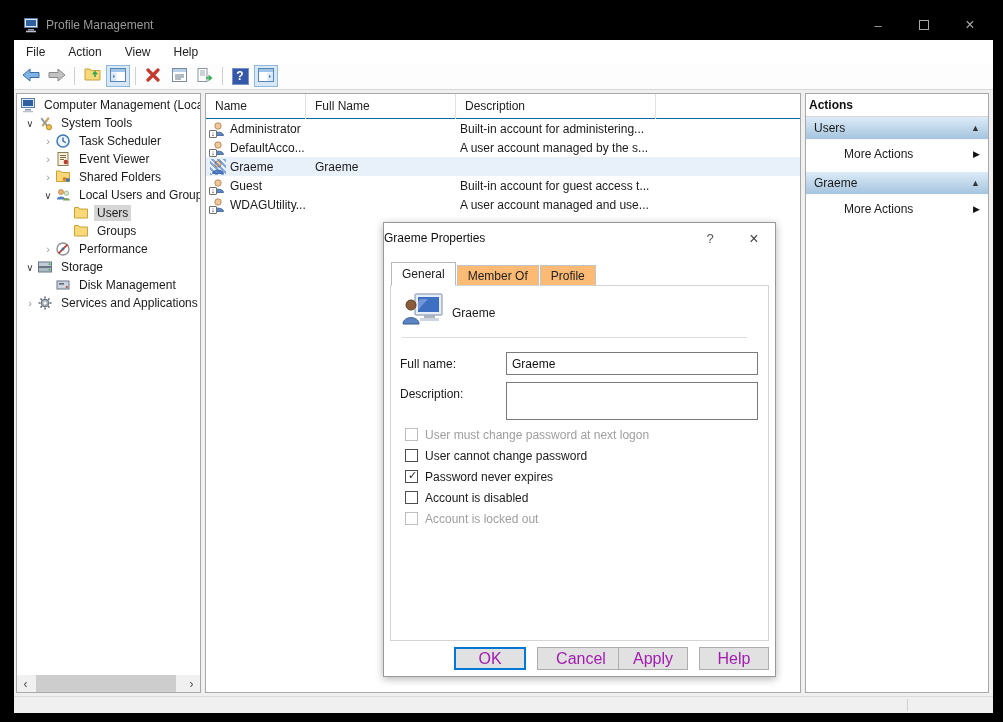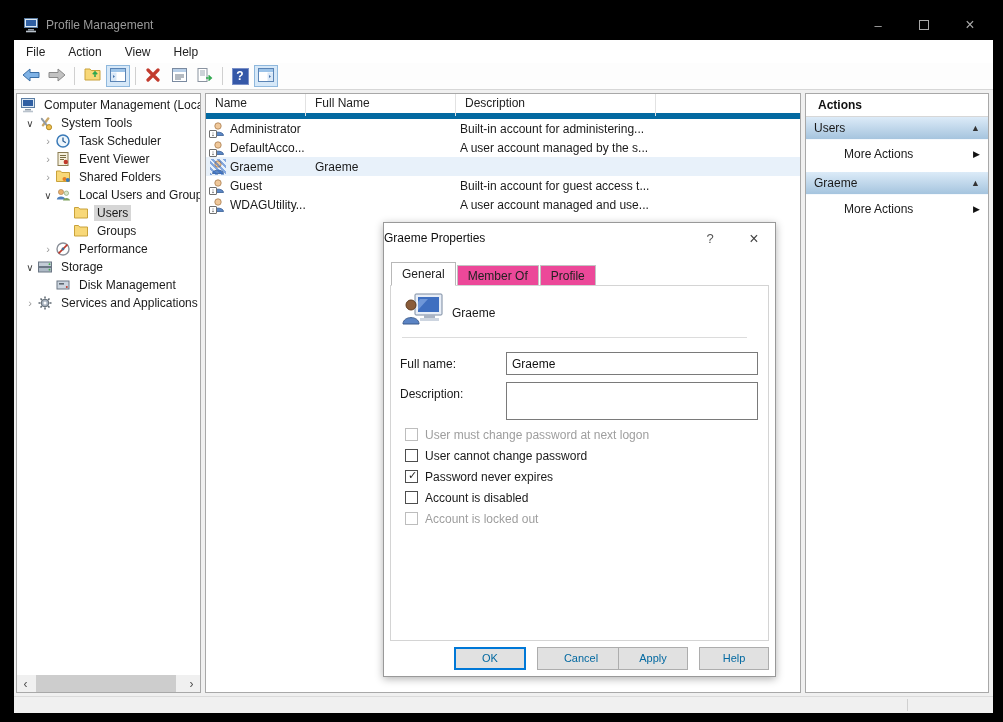--- a/index.html
+++ b/index.html
@@ -56,53 +56,53 @@
   .lvl2 { padding-left:24px; }
   .lvl3 { padding-left:56px; }
 
   
   .hscroll { position:absolute; bottom:0; left:0; right:0; height:17px; background:#f0f0f0; display:flex; align-items:center; }
   .hs-arrow { width:17px; height:17px; display:flex; align-items:center; justify-content:center; color:#505050; font-size:12px; }
   .hs-track { position:relative; flex:1; height:17px; }
   .hs-thumb { position:absolute; left:2px; top:0; width:140px; height:17px; background:#cdcdcd; }
 
   
-  .list-header { height:25px; display:flex; align-items:center; border-bottom:6px solid #0369a1; color:#222; }
+  .list-header { height:25px; display:flex; align-items:center; border-bottom:1px solid #0369a1; color:#222; }
   .lh-cell { height:25px; line-height:25px; padding-left:9px; border-right:1px solid #e2e2e2; }
   .col-name { width:100px; flex:0 0 100px; }
   .col-full { width:150px; flex:0 0 150px; }
   .col-desc { width:200px; flex:0 0 200px; }
   .list-row { height:19px; display:flex; align-items:center; }
   .list-row.sel { background:#e8f1fa; }
   .lr-name { width:100px; flex:0 0 100px; display:flex; align-items:center; padding-left:4px; }
   .lr-full { width:150px; flex:0 0 150px; padding-left:9px; }
   .lr-desc { padding-left:4px; }
   .uicon { width:16px; height:16px; position:relative; margin-right:4px; flex:0 0 16px; }
   .uicon .badge { position:absolute; left:-1px; bottom:-1px; width:8px; height:8px; background:#fff; border:1px solid #707070; border-radius:1px; font-size:7px; line-height:6px; text-align:center; color:#000; }
   .uicon .dither { position:absolute; inset:0; background:repeating-linear-gradient(45deg, rgba(49,106,197,.55) 0 2px, rgba(255,255,255,0) 2px 4px); }
 
   
-  .actions-title { height:23px; line-height:23px; font-weight:bold; padding-left:12px; border-bottom:1px solid #d7d7d7; color:#111; }
+  .actions-title { height:23px; line-height:23px; font-weight:bold; padding-left:3px; border-bottom:1px solid #d7d7d7; color:#111; }
   .act-section-hdr { height:23px; display:flex; align-items:center; justify-content:space-between; padding:0 8px; background:linear-gradient(#dcebf8,#a5c4de); border-bottom:1px solid #f5f9fd; color:#1a1a1a; }
   .act-item { height:27px; display:flex; align-items:center; justify-content:space-between; padding-left:38px; padding-right:8px; }
   .act-gap { height:5px; }
   .tri-up { font-size:9px; color:#333; }
   .tri-right { font-size:9px; color:#111; }
 
   
   .statusbar { position:absolute; left:0; right:0; bottom:0; height:17px; background:#f0f0f0; border-top:1px solid #dadada; }
   .status-div { position:absolute; left:893px; top:2px; bottom:2px; width:1px; background:#d0d0d0; }
 
   
   .dialog { position:absolute; left:383px; top:222px; width:393px; height:455px; background:#fff; border:1px solid #999; box-shadow:0 2px 8px rgba(0,0,0,.3); z-index:10; }
   .dlg-title { height:30px; display:flex; align-items:center; padding-left:0; color:#111; }
   .dlg-help { position:absolute; top:7px; right:56px; width:18px; height:18px; text-align:center; line-height:18px; color:#555; font-size:13px; }
   .dlg-close { position:absolute; top:5px; right:10px; width:22px; height:22px; text-align:center; line-height:22px; color:#444; font-size:16px; }
   .tabs { position:absolute; left:7px; top:39px; display:flex; align-items:flex-end; z-index:3; }
-  .tab { height:20px; line-height:20px; padding:0 10px; background:#ec4899; border:1px solid #c3c3c3; border-bottom:none; margin-right:1px; color:#222; }
+  .tab { height:20px; line-height:20px; padding:0 10px; background:#fdba74; border:1px solid #c3c3c3; border-bottom:none; margin-right:1px; color:#222; }
   .tab.active { height:24px; line-height:22px; background:#fff; border:1px solid #b8b8b8; border-bottom:1px solid #fff; margin-bottom:-1px; position:relative; }
   .tabpage { position:absolute; left:6px; right:6px; top:62px; height:356px; border:1px solid #d4d4d4; background:#fff; }
 
   .dlg-usericon { position:absolute; left:11px; top:6px; width:42px; height:38px; }
   .dlg-username { position:absolute; left:61px; top:20px; }
   .dlg-sep { position:absolute; left:11px; right:21px; top:51px; border-top:1px solid #dcdcdc; }
 
   .fld-label { position:absolute; left:9px; color:#1a1a1a; }
   .txt { position:absolute; left:115px; width:252px; border:1px solid #7a7a7a; font-family:"Liberation Sans",sans-serif; font-size:12px; padding:2px 5px; color:#111; background:#fff; }
   #fullname { top:66px; height:23px; }
@@ -111,21 +111,21 @@
   .lb-desc { top:101px; }
 
   .cbx-area { position:absolute; left:14px; top:142px; }
   .cbx-row { display:flex; align-items:center; height:13px; margin-bottom:8px; }
   .cbx { width:13px; height:13px; border:1px solid #4d4d4d; background:#fff; margin-right:7px; position:relative; font-size:11px; line-height:11px; text-align:center; color:#222; }
   .cbx-row.disabled .cbx { border-color:#bdbdbd; }
   .cbx-row.disabled .cbx-label { color:#9e9e9e; }
   .cbx .ck { position:absolute; left:0; top:-1px; width:13px; }
 
   .dlg-buttons { position:absolute; left:0; top:424px; width:100%; height:24px; }
-  .btn { position:absolute; height:23px; background:#e1e1e1; border:1px solid #adadad; text-align:center; line-height:21px; font-size:11px; color:#0369a1; }
+  .btn { position:absolute; height:23px; background:#e1e1e1; border:1px solid #adadad; text-align:center; line-height:21px; font-size:16px; color:#a21caf; }
   .btn.default { border:2px solid #0078d7; line-height:19px; }
   #btn-ok { left:70px; width:72px; }
   #btn-cancel { left:153px; width:88px; }
   #btn-apply { left:234px; width:70px; }
   #btn-help { left:315px; width:70px; }
 </style>
 </head>
 <body>
 
 <div class="window">

